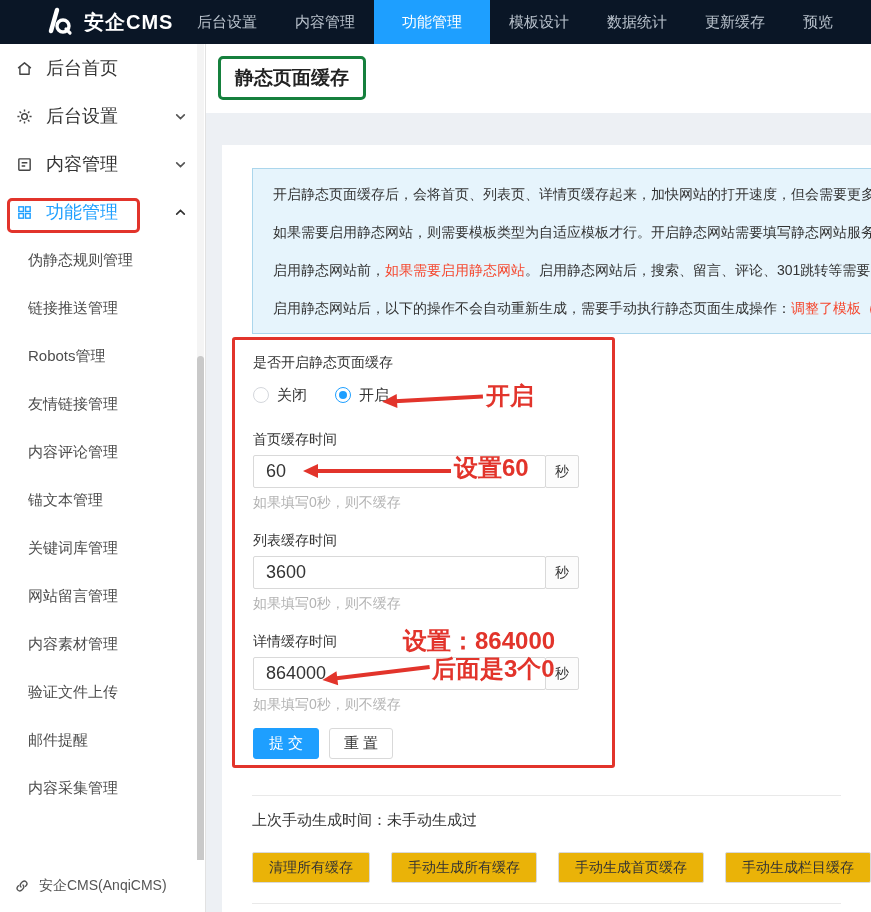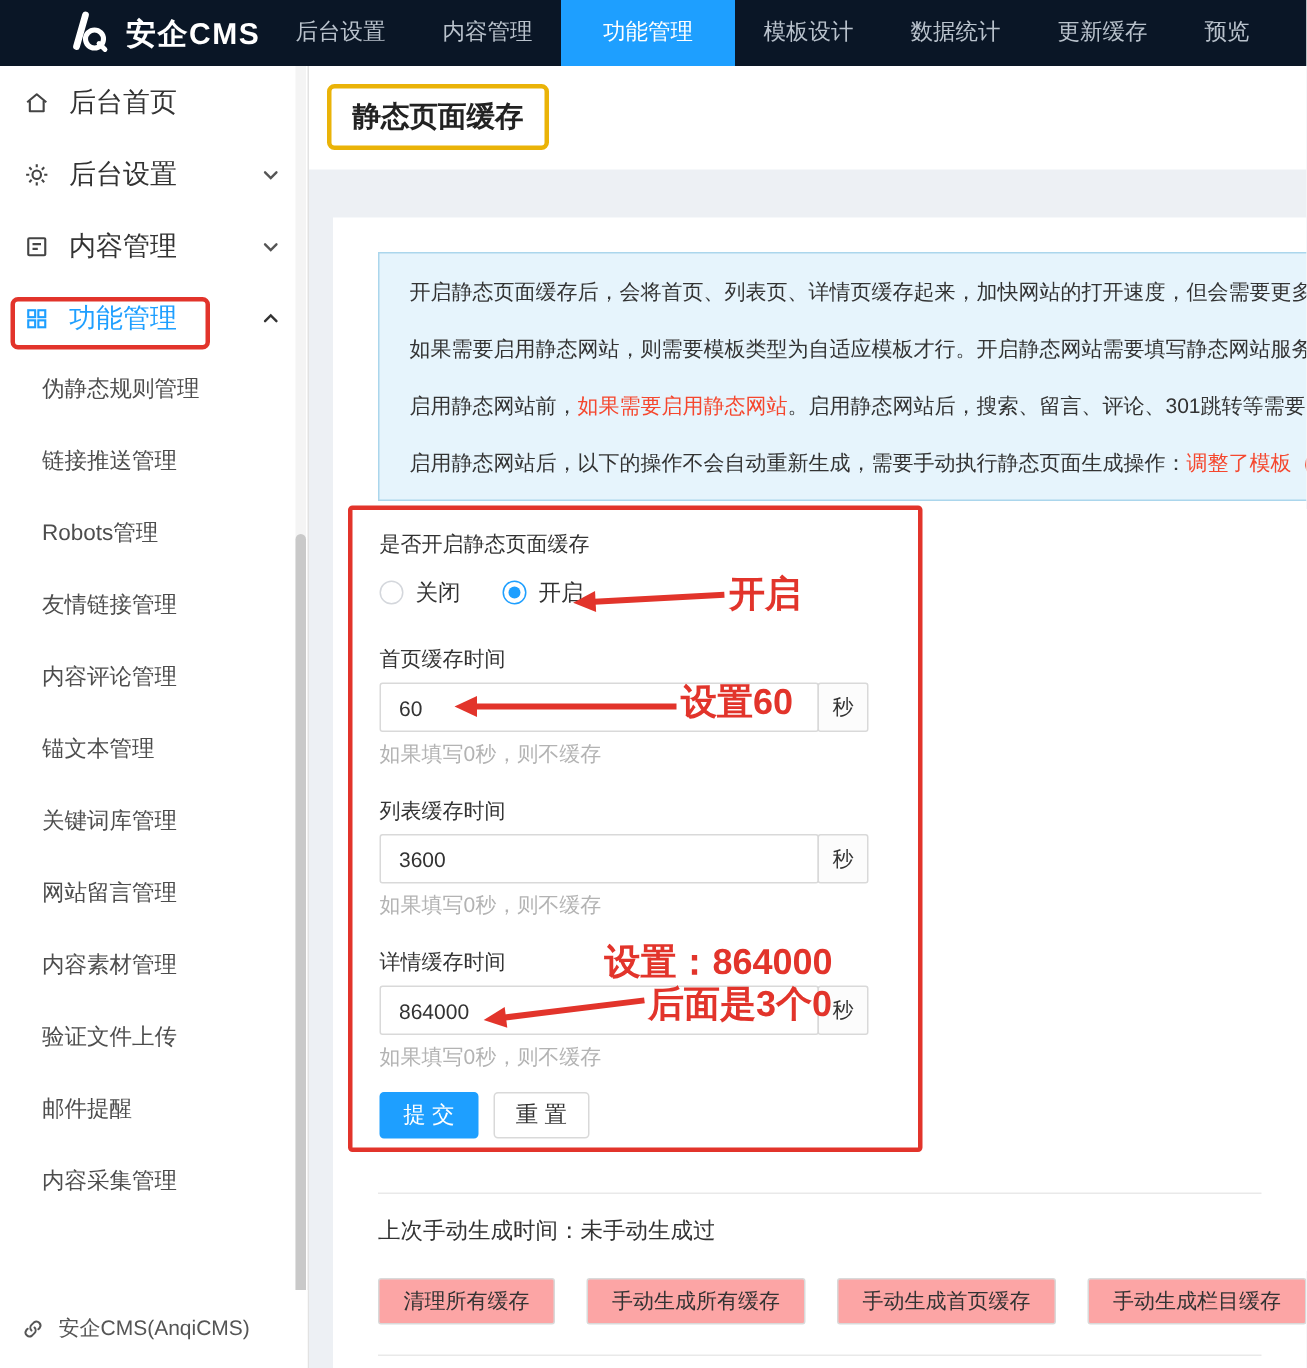--- a/index.html
+++ b/index.html
@@ -30,21 +30,21 @@
     border:3px solid #e2342b; border-radius:5px; pointer-events:none; z-index:5; }
   .sb-track { position:absolute; top:0; right:1px; bottom:0; width:7px; background:#f4f4f4; }
   .sb-thumb { position:absolute; top:312px; right:1px; width:7px; height:512px;
     background:#c9c9c9; border-radius:4px; }
   .side-footer { position:absolute; bottom:0; left:0; width:100%; height:52px;
     display:flex; align-items:center; padding-left:14px; font-size:14px; color:#555; background:#fff; cursor:pointer; }
   .side-footer .ic { width:16px; height:16px; margin-right:9px; display:flex; }
   
   .main { position:absolute; top:44px; left:206px; right:0; bottom:0; background:#edf0f4; }
   .page-header { position:absolute; top:0; left:0; right:0; height:69px; background:#fff; }
-  .title-box { position:absolute; left:12px; top:12px; border:3px solid #eab308;
+  .title-box { position:absolute; left:12px; top:12px; border:3px solid #15803d;
     border-radius:5px; padding:6px 14px; background:#fff; }
   .title-box h1 { font-size:19px; font-weight:bold; color:#222; white-space:nowrap; }
   .card { position:absolute; top:101px; left:16px; right:0; bottom:0; background:#fff; overflow:hidden; }
   
   .notice { position:absolute; top:23px; left:30px; width:1150px;
     background:#e6f4fc; border:1px solid #abd6ec; padding:6px 20px;
     line-height:38px; font-size:14px; color:#333; white-space:nowrap; }
   .notice .red { color:#f5472e; }
   
   .form-box { position:absolute; top:192px; left:10px; width:383px;
@@ -53,39 +53,39 @@
   .radio-row { margin-top:13px; height:20px; display:flex; align-items:center; }
   .radio { width:16px; height:16px; border-radius:50%; background:#fff; border:1px solid #d4d7dc; position:relative; cursor:pointer; }
   .radio.on { border:1px solid #1e9fff; }
   .radio.on::after { content:""; position:absolute; left:3px; top:3px; width:8px; height:8px;
     border-radius:50%; background:#1e9fff; }
   .radio-lab { margin:0 28px 0 8px; font-size:15px; color:#333; }
   .f-label.mt { margin-top:24px; }
   .f-label.mt2 { margin-top:20px; }
   .group { margin-top:6px; display:flex; height:33px; }
   .group input { width:293px; height:33px; border:1px solid #d9d9d9; border-radius:2px;
-    padding:0 12px; font-size:14px; color:#333; font-family:inherit; outline:none; background:#fff; }
+    padding:0 12px; font-size:18px; color:#333; font-family:inherit; outline:none; background:#fff; }
   .addon { width:34px; height:33px; margin-left:-1px; border:1px solid #d9d9d9; border-radius:2px;
     background:#fcfcfc; display:flex; align-items:center; justify-content:center; font-size:14px; color:#333; }
   .hint { margin-top:6px; height:16px; font-size:14px; color:#b3b3b3; }
   .btn-row { margin-top:16px; height:31px; display:flex; }
   .btn { height:31px; border-radius:3px; font-size:15px; display:flex; align-items:center;
     justify-content:center; cursor:pointer; font-family:inherit; }
   .btn-primary { width:66px; background:#1e9fff; color:#fff; border:1px solid #1e9fff; }
   .btn-plain { width:64px; margin-left:10px; background:#fff; color:#333; border:1px solid #d9d9d9; }
   
   .r-note { position:absolute; color:#e2342b; font-weight:bold; font-size:24px; white-space:nowrap; z-index:6; }
   .r-arrow { position:absolute; height:0; border-top:4px solid #e2342b; z-index:6; }
   .r-arrow::before { content:""; position:absolute; left:-15px; top:-9px;
     border:7px solid transparent; border-right:15px solid #e2342b; }
   
   .divider { position:absolute; left:30px; right:30px; height:1px; background:#e9e9e9; }
   .last-gen { position:absolute; top:666px; left:30px; font-size:15px; color:#333; }
   .gen-row { position:absolute; top:707px; left:30px; display:flex; gap:21px; }
-  .gen-btn { height:31px; padding:0 16px; background:#fca5a5; border:1px solid #d9d9d9; border-radius:2px;
+  .gen-btn { height:31px; padding:0 16px; background:#eab308; border:1px solid #d9d9d9; border-radius:2px;
     font-size:14px; color:#333; display:flex; align-items:center; cursor:pointer; font-family:inherit; white-space:nowrap; }
 </style>
 </head>
 <body>
 
 <div class="navbar">
   <div class="logo">
     <svg viewBox="0 0 30 30">
       <path d="M13 3 L7 24" stroke="#fff" stroke-width="4.5" stroke-linecap="round" fill="none"></path>
       <circle cx="19" cy="19" r="6" stroke="#fff" stroke-width="3.4" fill="none"></circle>

